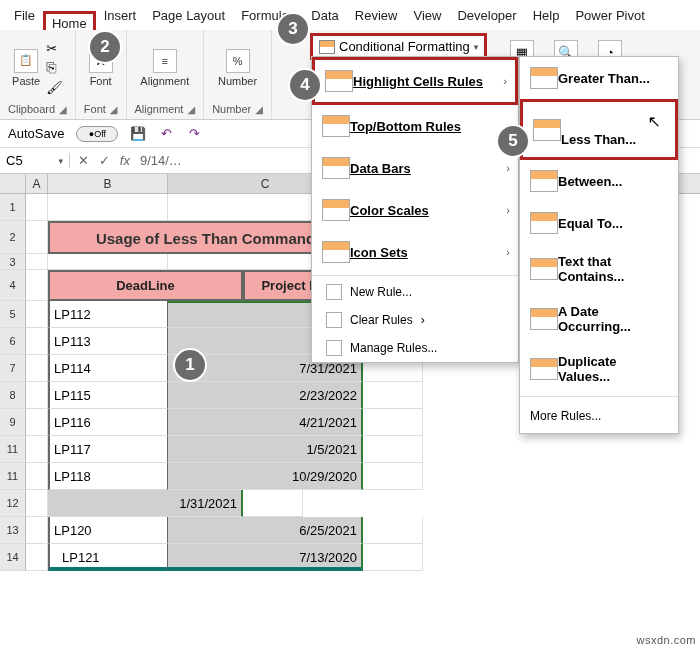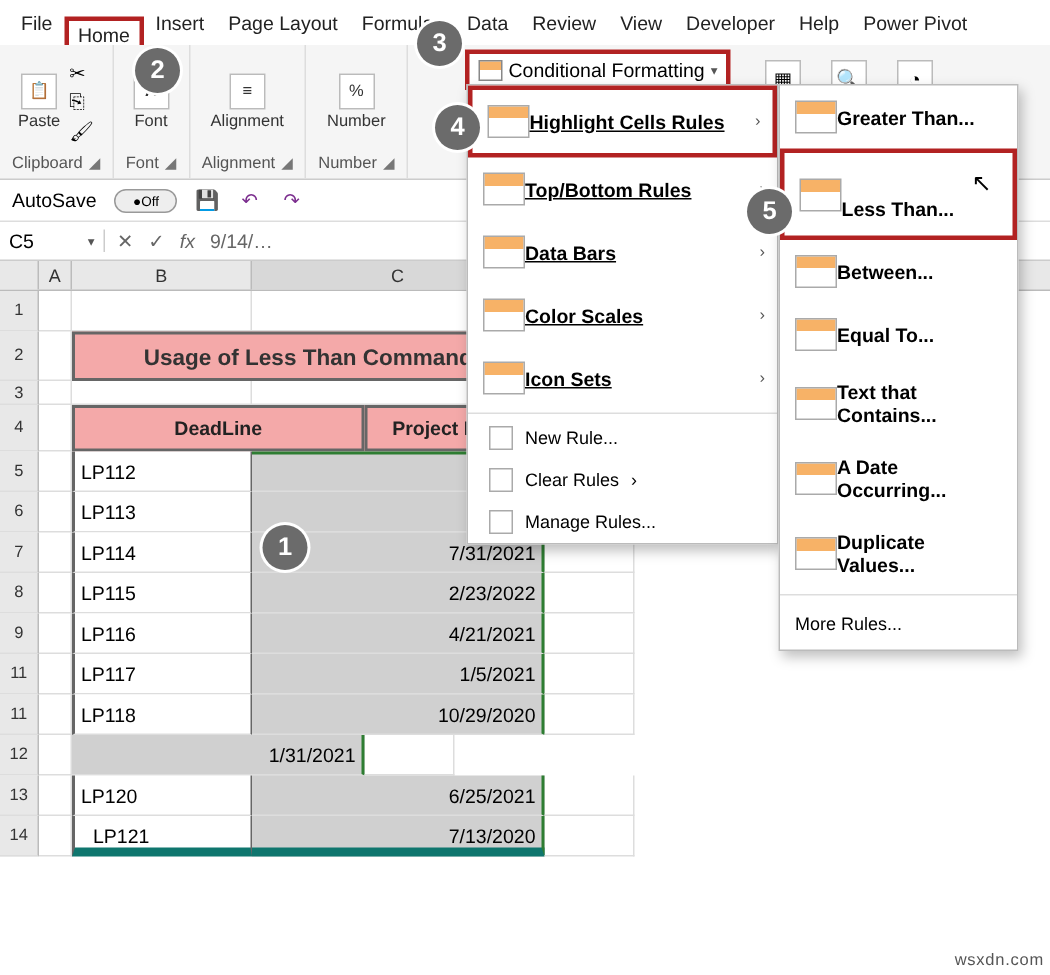--- a/index.html
+++ b/index.html
@@ -47,21 +47,21 @@
   .grid { position:relative; }
   .grid-row { display:flex; height:27px; }
   .row-hdr { width:26px; border-right:1px solid #bbb; border-bottom:1px solid #ddd; background:#e8e8e8; text-align:center; font-size:11px; line-height:27px; color:#333; }
   .cell { border-right:1px solid #ddd; border-bottom:1px solid #ddd; padding:0 4px; line-height:27px; overflow:hidden; white-space:nowrap; }
   .cA{width:22px;} .cB{width:120px;} .cC{width:195px; text-align:right;} .cD{width:60px;}
 
   .title-cell { background:#f4a9a9; text-align:center; font-weight:bold; font-size:15px; color:#333; border:2px solid #666 !important;  }
   .hdr-cell { background:#f4a9a9; font-weight:bold; text-align:center !important; border:2px solid #666; color:#222;}
   .data-b { background:#fff; border-left:2px solid #666; border-right:1px solid #666;}
   .data-c { background:#d0d0d0; border-right:2px solid #2e7d32;}
-  .bottom-row .data-b,.bottom-row .data-c{ border-bottom:6px solid #0f766e;padding-left:12px;}
+  .bottom-row .data-b,.bottom-row .data-c{ border-bottom:4px solid #0f766e;padding-left:12px;}
   .sel-top .data-c{ border-top:2px solid #2e7d32;}
 
   
   .menu { position:absolute; background:#fff; border:1px solid #bbb; box-shadow:2px 4px 8px rgba(0,0,0,0.25); z-index:10; }
   .menu1 { left:311px; top:56px; width:208px; }
   .menu2 { left:519px; top:56px; width:160px; }
   .menu-item { display:flex; align-items:center; padding:10px 10px; position:relative; }
   .menu-item .mi-icon { width:28px; height:22px; border:1px solid #aaa; background:linear-gradient(#f7b267 40%,#fff 40%); flex-shrink:0;}
   .menu-item .arrow { position:absolute; right:8px; color:#555; font-size:11px;}
   .menu-item.hl { border:3px solid #b22222; background:#fff; }

